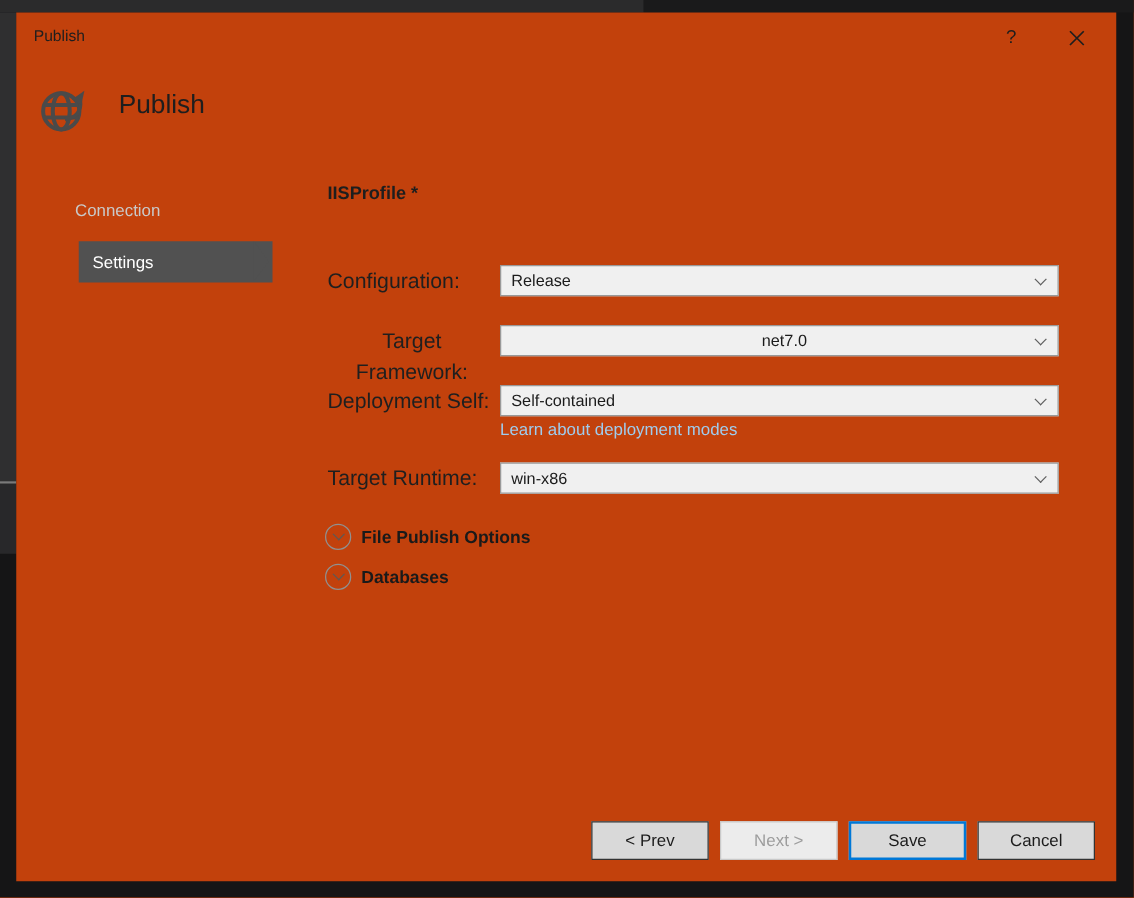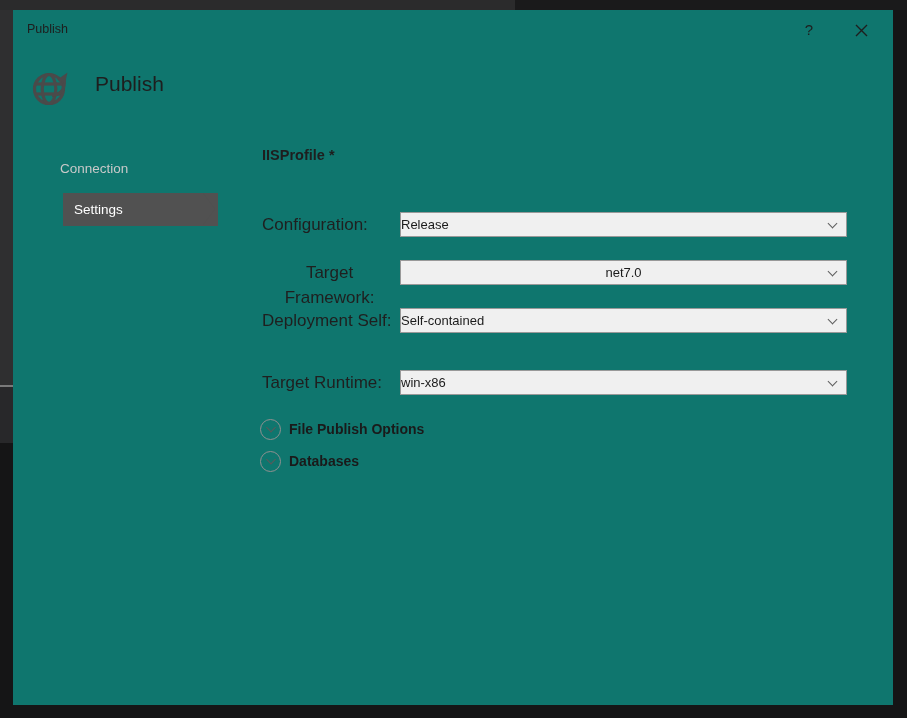--- a/index.html
+++ b/index.html
@@ -13,21 +13,21 @@
   
   .bg-top      { position:absolute; left:0; top:0; width:515px; height:10px; background:#2b2b2c; }
   .bg-topright { position:absolute; left:515px; top:0; width:392px; height:10px; background:#1a1a1b; }
   .bg-left     { position:absolute; left:0; top:10px; width:13px; height:375px; background:#2f2f30; }
   .bg-left-line{ position:absolute; left:0; top:385px; width:13px; height:2px; background:#7a7a7a; }
   .bg-left2    { position:absolute; left:0; top:387px; width:13px; height:56px; background:#28282a; }
 
   
   .dialog {
     position:absolute; left:13px; top:10px; width:880px; height:695px;
-    background:#0f766e; color:#1e1e1e;
+    background:#c2410c; color:#1e1e1e;
   }
   .win-title { position:absolute; left:14px; top:12px; font-size:12.5px; color:#1e1e1e; }
   .help-btn  { position:absolute; left:785px; top:9px; width:22px; height:22px;
                font-size:15px; color:#1e1e1e; text-align:center; line-height:22px; cursor:default; }
   .close-btn { position:absolute; left:836px; top:9px; width:24px; height:22px;
                display:flex; align-items:center; justify-content:center; cursor:default; }
 
   .globe { position:absolute; left:16px; top:54px; }
   .page-heading { position:absolute; left:82px; top:62px; font-size:21px; font-weight:400; color:#1e1e1e; }
 
@@ -45,21 +45,21 @@
   }
 
   
   .profile-title { position:absolute; left:249px; top:137px; font-size:14.5px; font-weight:700; }
 
   .field-label { position:absolute; left:249px; width:135px; height:25px;
                  font-size:17px; line-height:25px; color:#1f1f1f; }
   .combo {
     position:absolute; left:387px; width:447px; height:25px;
     background:#f0f0f0; border:1px solid #999999;
-    font-size:13px; line-height:23px; color:#1b1b1b;
+    font-size:13px; line-height:23px; padding-left:8px; color:#1b1b1b;
     cursor:default;
   }
   .combo .chev {
     position:absolute; right:10px; top:50%;
     width:7px; height:7px;
     border-right:1.6px solid #5f5f5f; border-bottom:1.6px solid #5f5f5f;
     transform:translateY(-72%) rotate(45deg);
   }
   .row1 { top:202px; } .row2 { top:250px;text-align:center; } .row3 { top:298px; } .row4 { top:360px; }
 
@@ -142,34 +142,41 @@
     <span>net7.0</span>
     <span class="chev"></span>
   </div>
 
   <div class="field-label row3">Deployment Self:</div>
   <div class="combo row3">
     <span>Self-contained</span>
     <span class="chev"></span>
   </div>
 
+  <a class="deploy-link">Learn about deployment modes</a>
 
   <div class="field-label row4">Target Runtime:</div>
   <div class="combo row4">
     <span>win-x86</span>
     <span class="chev"></span>
   </div>
 
   <div class="expander exp1">
     <span class="exp-circle">
         <span class="chev"></span>
       </span>
     <span class="exp-label">File Publish Options</span>
   </div>
   <div class="expander exp2">
     <span class="exp-circle">
         <span class="chev"></span>
       </span>
     <span class="exp-label">Databases</span>
   </div>
 
+  <div class="footer">
+    <button class="btn">&lt; Prev</button>
+    <button class="btn btn-disabled">Next &gt;</button>
+    <button class="btn btn-default">Save</button>
+    <button class="btn">Cancel</button>
+  </div>
 
 </div>
 
 </body></html>

